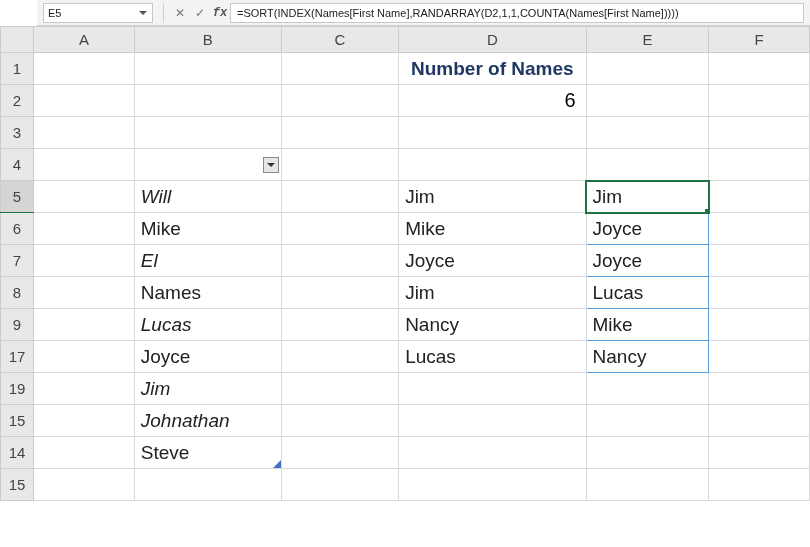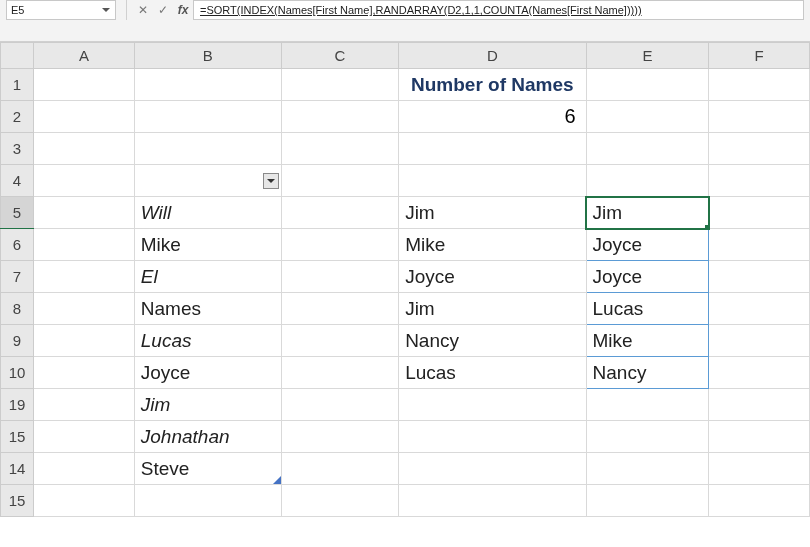--- a/index.html
+++ b/index.html
@@ -8,24 +8,26 @@
     font-family: "Segoe UI", Arial, sans-serif;
     background: #fff;
     color: #222;
     width: 810px;
     height: 547px;
     overflow: hidden;
   }
   
   .fbar {
     display: flex;
-    height: 42px;
+    align-items: center;
+    height: 26px;
     background: #f3f3f3;
     border-bottom: 1px solid #d0d0d0;
     font-size: 12px;
+    margin-left: 37px;
   }
   .namebox {
     width: 110px;
     height: 20px;
     margin: 0 4px 0 6px;
     background: #fff;
     border: 1px solid #c8c8c8;
     display: flex;
     align-items: center;
     padding: 0 4px;
@@ -40,32 +42,31 @@
     display:flex;align-items:center;justify-content:center;
     color:#555;
   }
   .fbar .sep { width:1px; height:20px; background:#d0d0d0; margin:0 6px; }
   .fbar .btn {
     width: 20px; height:20px;
     display:inline-flex; align-items:center; justify-content:center;
     color:#777;
     font-size:12px;
   }
-  .fbar .fx { font-style:italic; font-weight:bold; color:#555; }
+  .fbar .fx { font-style:italic; font-weight:bold; color:#555;font-family:Liberation Mono, monospace; }
   .fbar .formula {
     flex:1;
     height:20px;
     background:#fff;
     border:1px solid #c8c8c8;
     margin-right:6px;
     padding:0 6px;
     display:flex; align-items:center;
     font-size:11px;
     color:#222;
-    text-decoration:underline;
   }
   
   .sheet {
     position: relative;
   }
   table.grid {
     border-collapse: collapse;
     table-layout: fixed;
     margin-left:0;
   }
@@ -294,21 +295,21 @@
         <th class="rowh">9</th>
         <td class="cell"></td>
         <td class="cell band">Lucas</td>
         <td class="cell"></td>
         <td class="cell">Nancy</td>
         <td class="cell spill">Mike</td>
         <td class="cell"></td>
       </tr>
 
       <tr>
-        <th class="rowh">10</th>
+        <th class="rowh">17</th>
         <td class="cell"></td>
         <td class="cell">Joyce</td>
         <td class="cell"></td>
         <td class="cell">Lucas</td>
         <td class="cell spill">Nancy</td>
         <td class="cell"></td>
       </tr>
 
       <tr>
         <th class="rowh">19</th>

